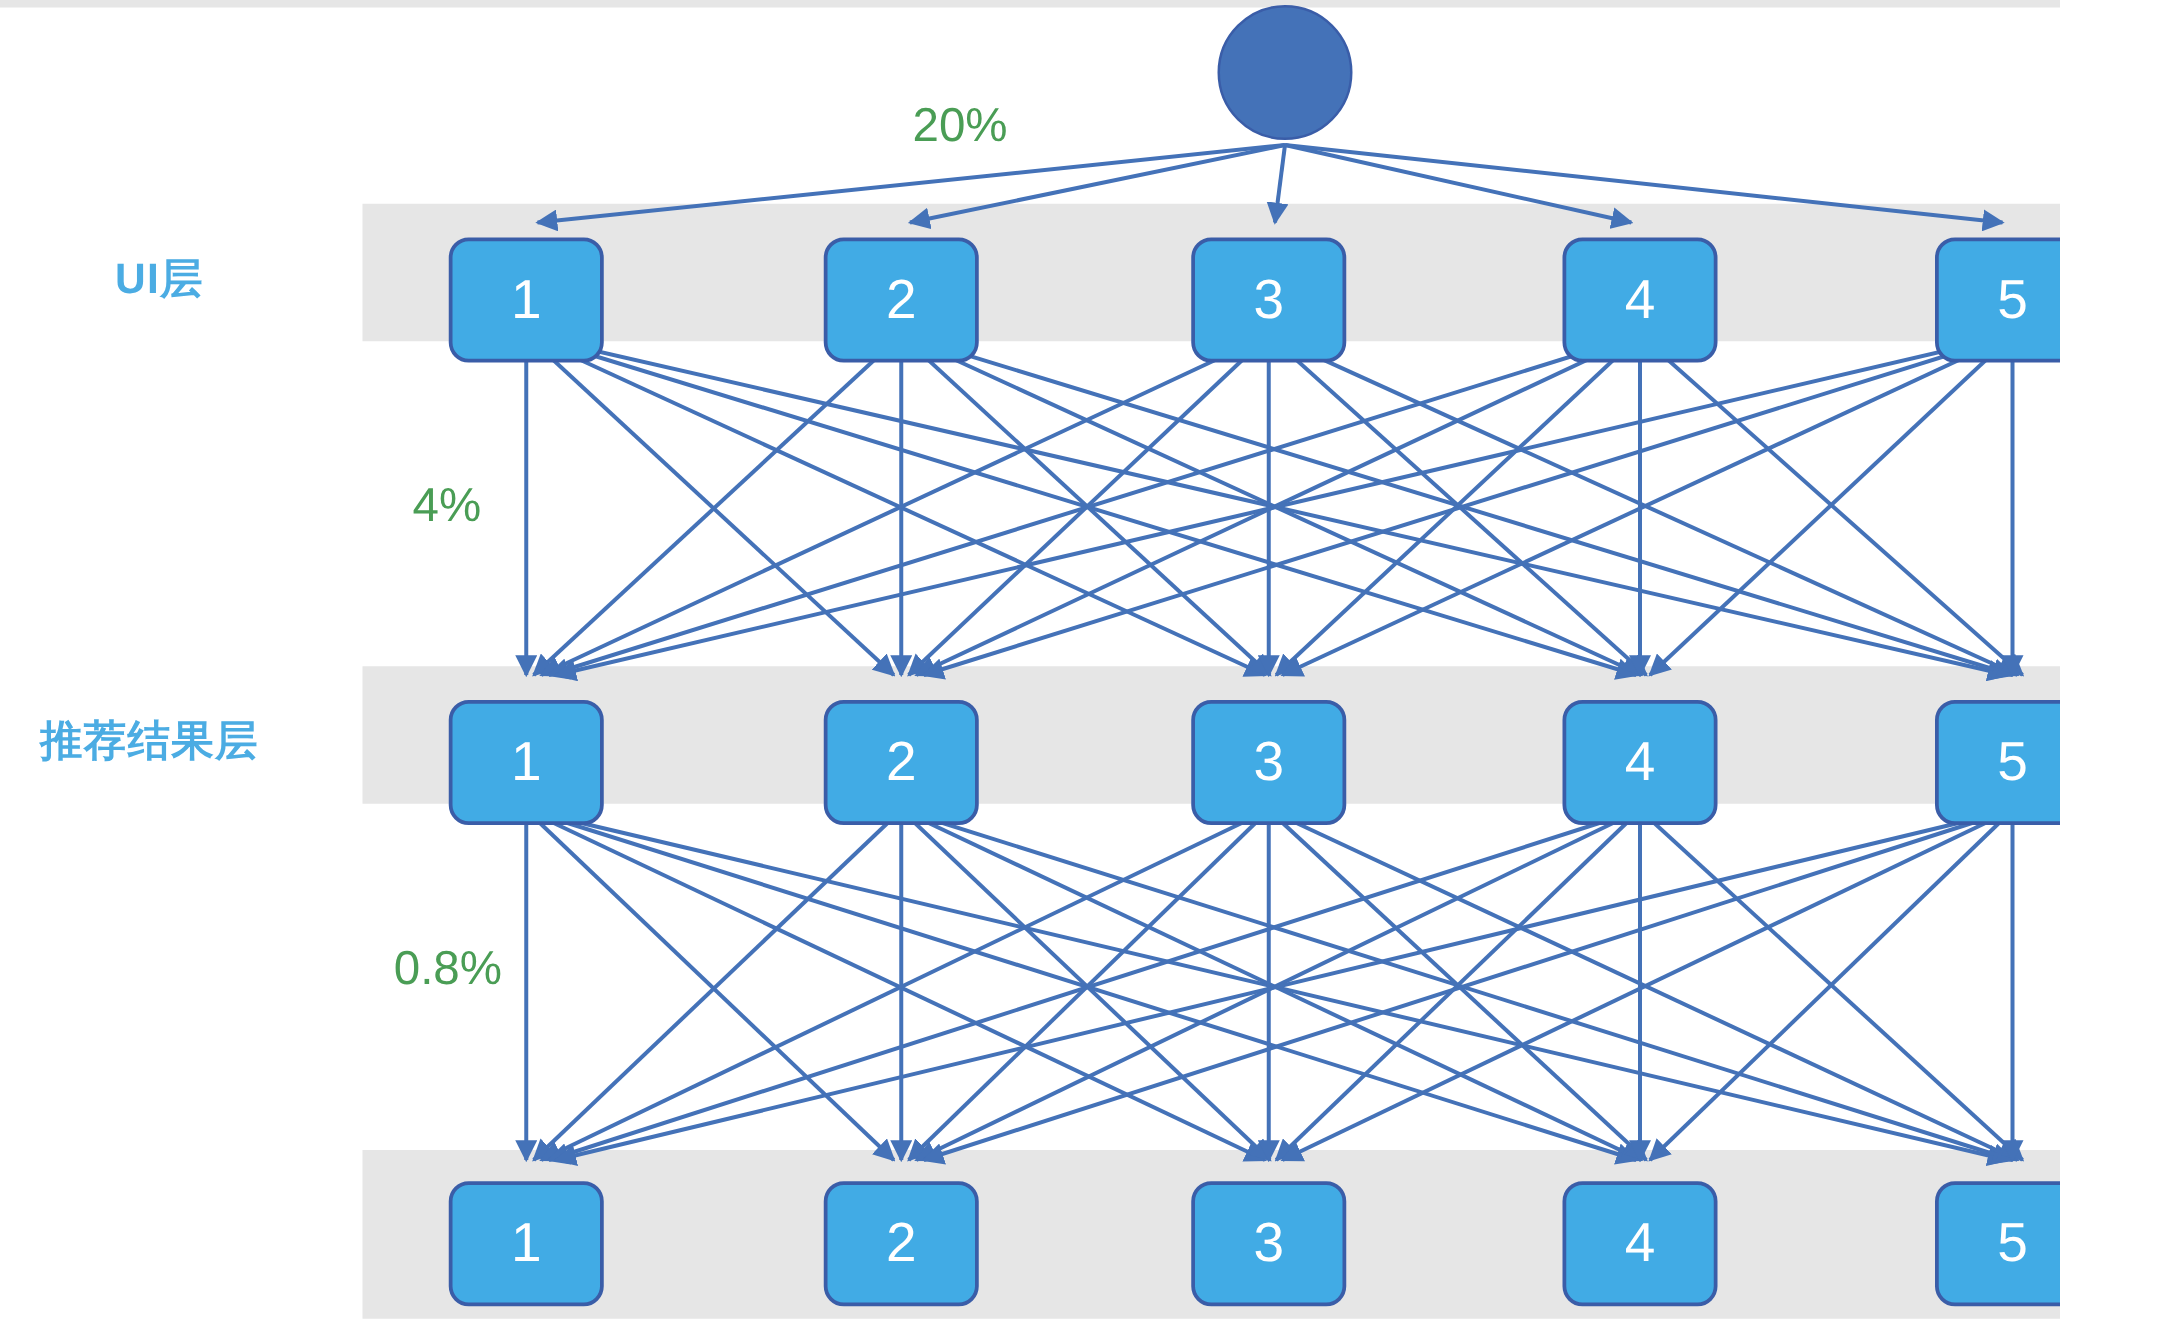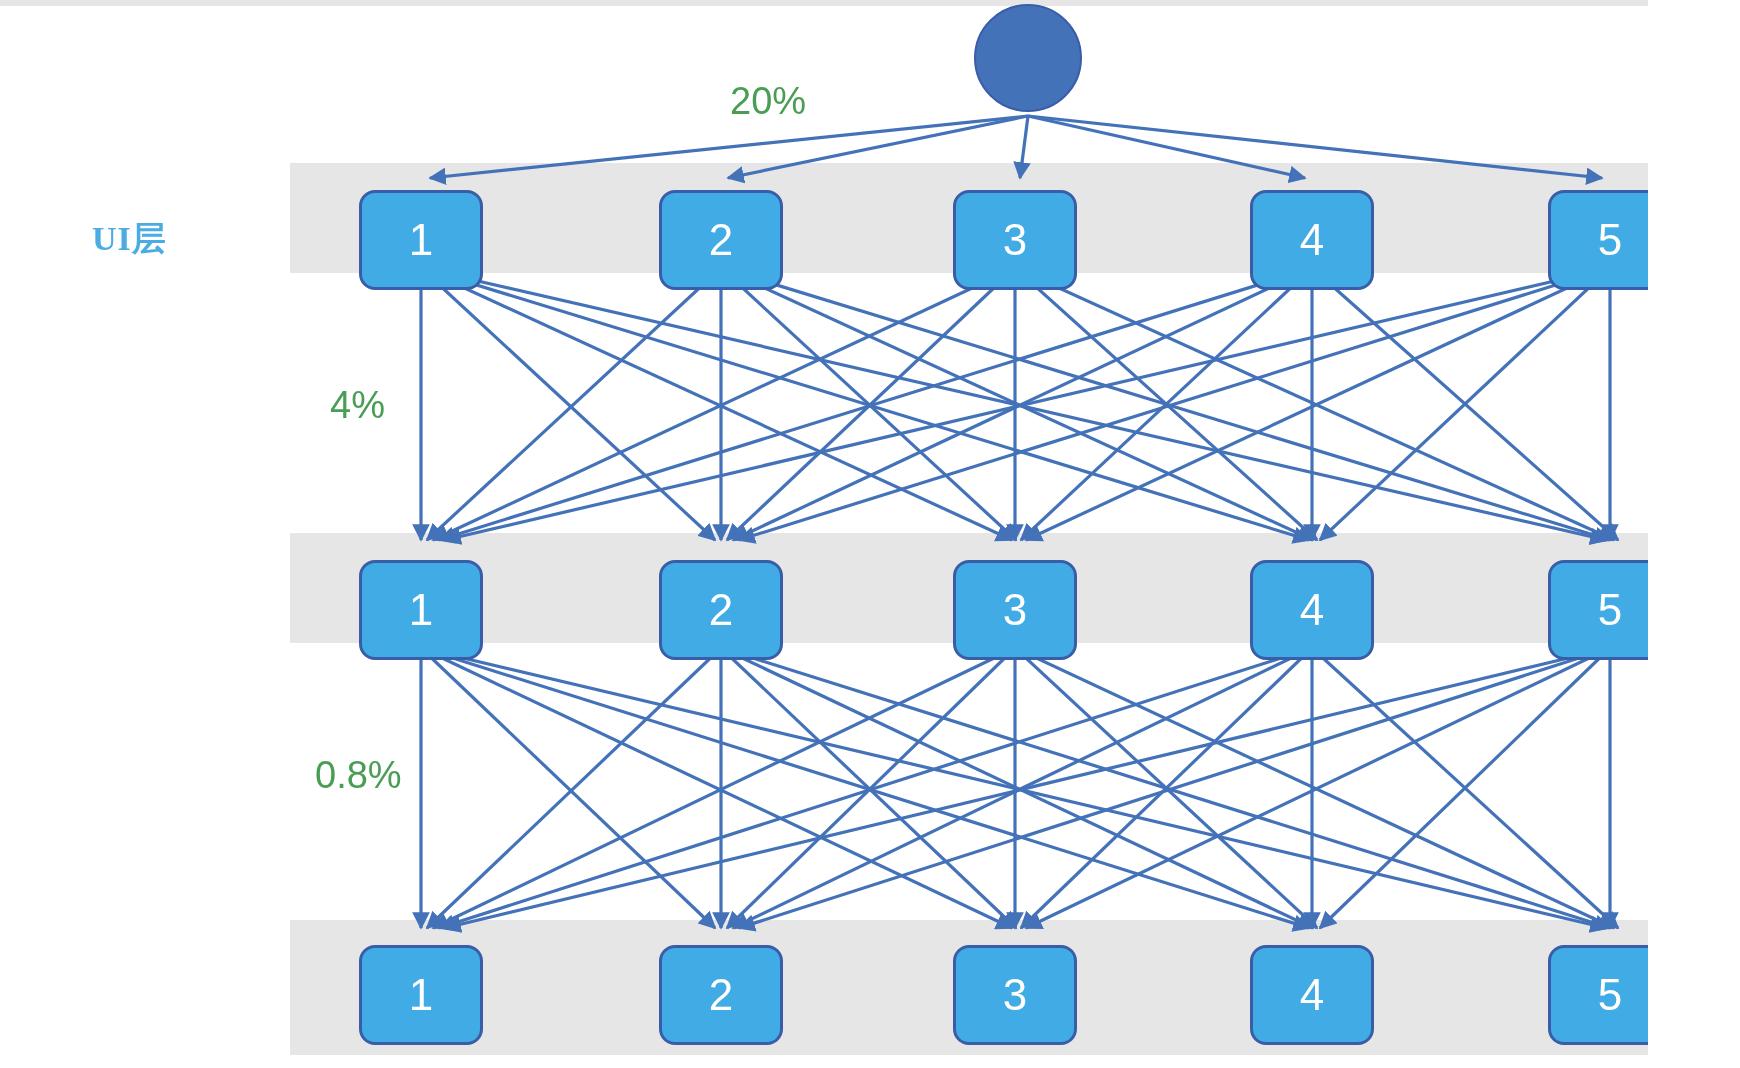--- a/index.html
+++ b/index.html
@@ -170,21 +170,22 @@
       <line x1="1610" y1="648" x2="1610" y2="928"></line>
     </g>
   </svg>
 
   <div class="root-node" style="left:974px; top:4px;"></div>
 
   <div class="pct-label" style="left:730px; top:80px;">20%</div>
   <div class="pct-label" style="left:330px; top:384px;">4%</div>
   <div class="pct-label" style="left:315px; top:754px;">0.8%</div>
 
-  <div class="layer-label" style="left:92px; top:216px;font-family:Liberation Serif, serif;">UI层</div>
+  <div class="layer-label" style="left:92px; top:200px;">UI层</div>
+  <div class="layer-label" style="left:32px; top:570px;">推荐结果层</div>
 
   <div class="node" style="left:359px; top:190px;">1</div>
   <div class="node" style="left:659px; top:190px;">2</div>
   <div class="node" style="left:953px; top:190px;">3</div>
   <div class="node" style="left:1250px; top:190px;">4</div>
   <div class="node" style="left:1548px; top:190px;">5</div>
 
   <div class="node" style="left:359px; top:560px;">1</div>
   <div class="node" style="left:659px; top:560px;">2</div>
   <div class="node" style="left:953px; top:560px;">3</div>

